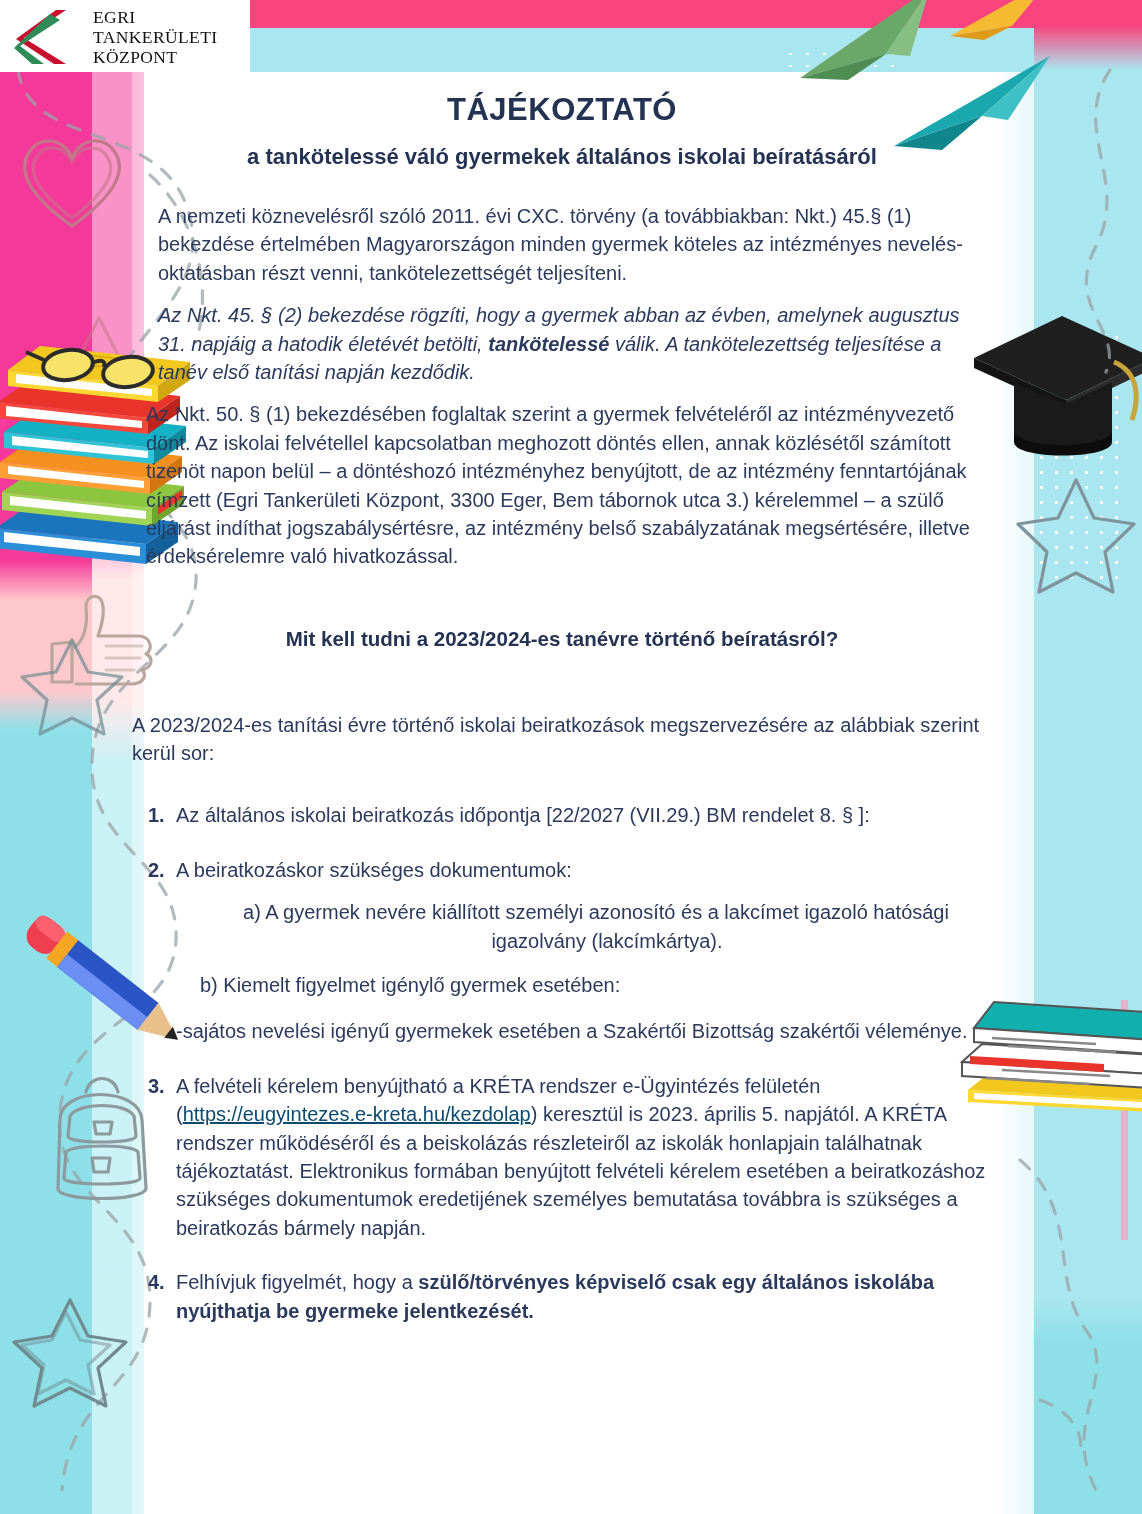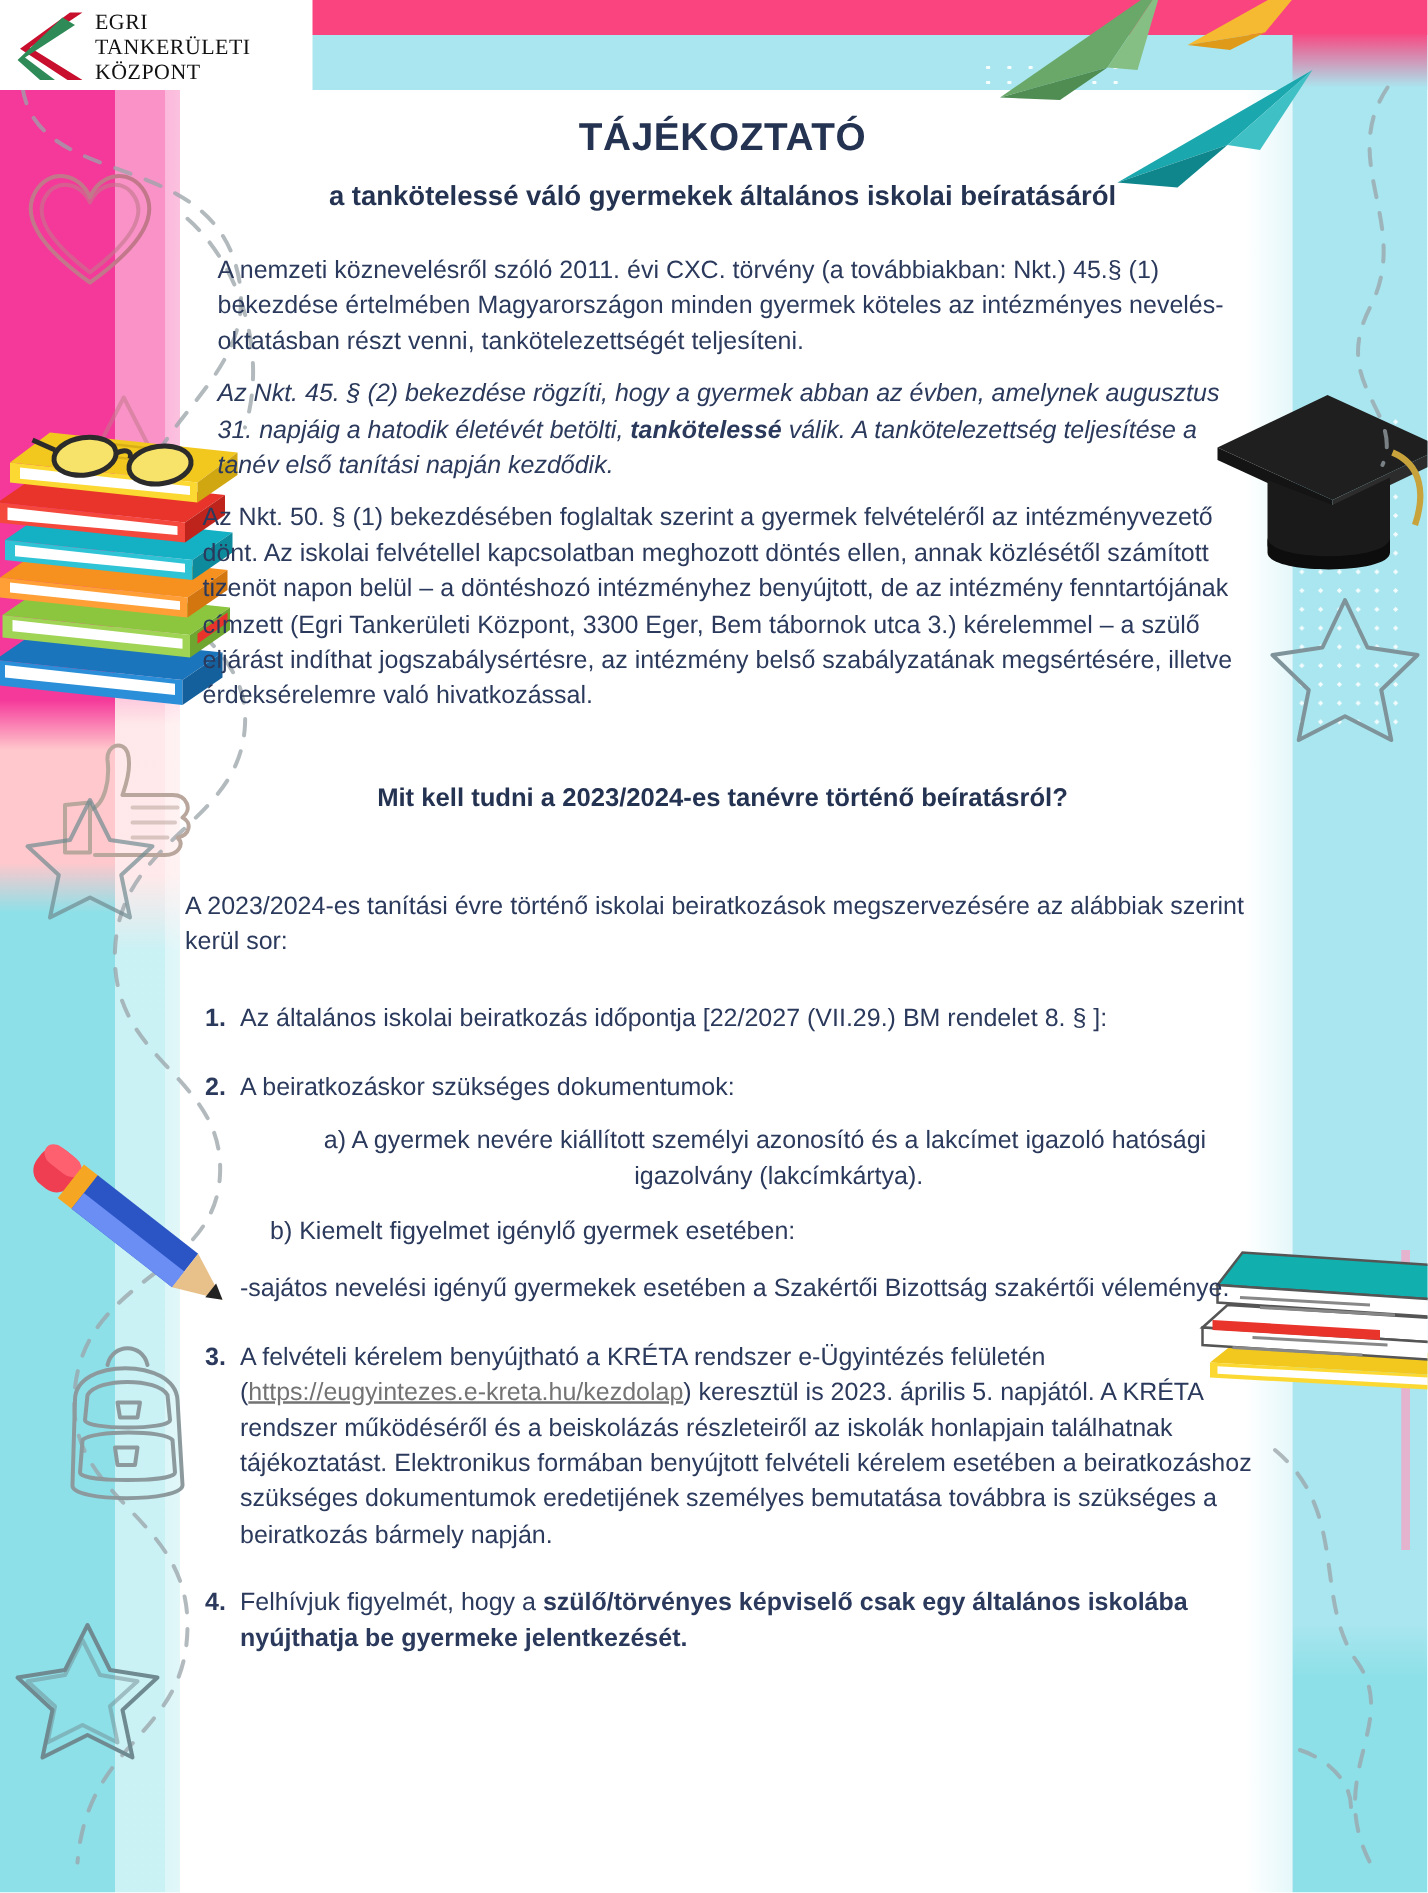--- a/index.html
+++ b/index.html
@@ -52,27 +52,27 @@
 
   
   .dash{position:absolute;stroke:#9aa3a8;stroke-width:3.2;fill:none;
     stroke-dasharray:13 13;stroke-linecap:round;opacity:.75;}
 
   
   .doodle{position:absolute;fill:none;stroke-width:3.2;stroke-linejoin:round;stroke-linecap:round;}
 
   
   .logo{position:absolute;left:14px;top:6px;width:232px;height:62px;z-index:8;
-        display:flex;align-items:center;gap:10px;}
+        display:flex;align-items:center;gap:27px;}
   .logo-mark{width:52px;height:58px;flex:0 0 auto;}
   .logo-text{font-family:"Liberation Serif", serif;color:#111;
     font-size:17.5px;line-height:1.16;letter-spacing:.4px;white-space:pre-line;}
 
   
-  .content{position:absolute;left:148px;top:84px;width:860px;z-index:5;}
+  .content{position:absolute;left:132px;top:84px;width:860px;z-index:5;}
 
   .title{text-align:center;font-size:31px;font-weight:bold;letter-spacing:.5px;
     margin:8px 0 16px 0;color:#253352;}
   .subtitle{text-align:center;font-size:22px;font-weight:bold;margin:0 0 32px 0;color:#253352;}
 
   p.body{font-size:20px;line-height:1.42;margin:0 0 14px 0;color:#2b3a5c;}
   p.p1{margin-left:26px;}
   p.p2{margin-left:26px;font-style:italic;}
   p.p3{margin-left:14px;}
   b{font-weight:bold;}
@@ -87,21 +87,21 @@
 
   .date-line{text-align:center;font-size:20.5px;font-weight:bold;text-decoration:underline;
     margin:22px 0 34px 0;color:#253352;}
 
   .sub-a{margin:14px 0 0 24px;font-size:20px;line-height:1.42;text-indent:-22px;padding-left:22px;text-align:center;}
   .sub-b{margin:16px 0 0 24px;font-size:20px;line-height:1.42;}
   .dash-item{margin:2px 0 0 0;font-size:20px;line-height:1.42;}
   .dash-item .d{display:inline-block;width:46px;text-indent:10px;}
   .dash-item2{margin:18px 0 0 0;font-size:20px;line-height:1.42;}
 
-  a.link{color:#737373;text-decoration:underline;}
+  a.link{color:#0c4a6e;text-decoration:underline;}
 
   
   .ill{position:absolute;z-index:4;}
 </style>
 </head>
 <body>
 
 <div class="page">
 
   <div class="bg-left-band"></div>

